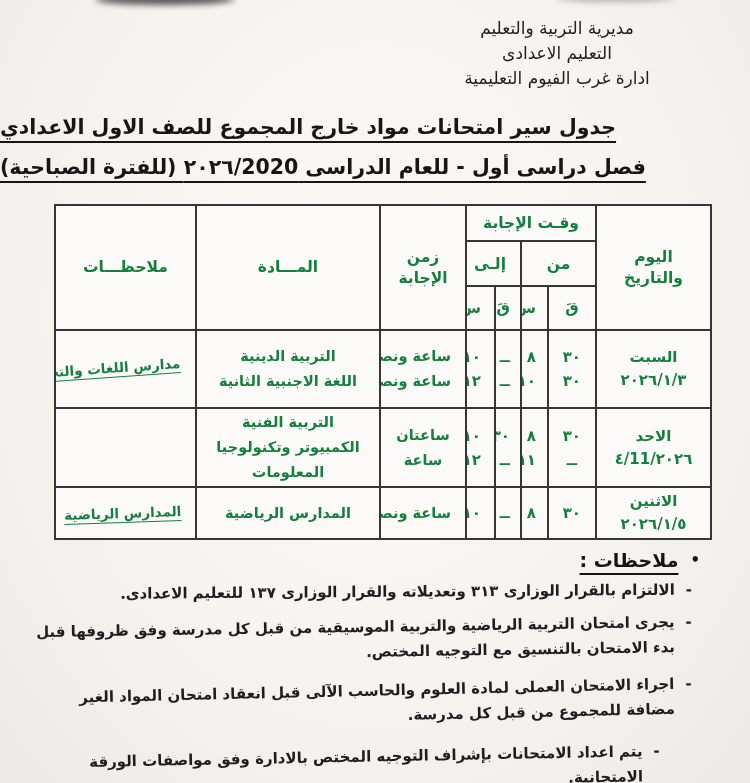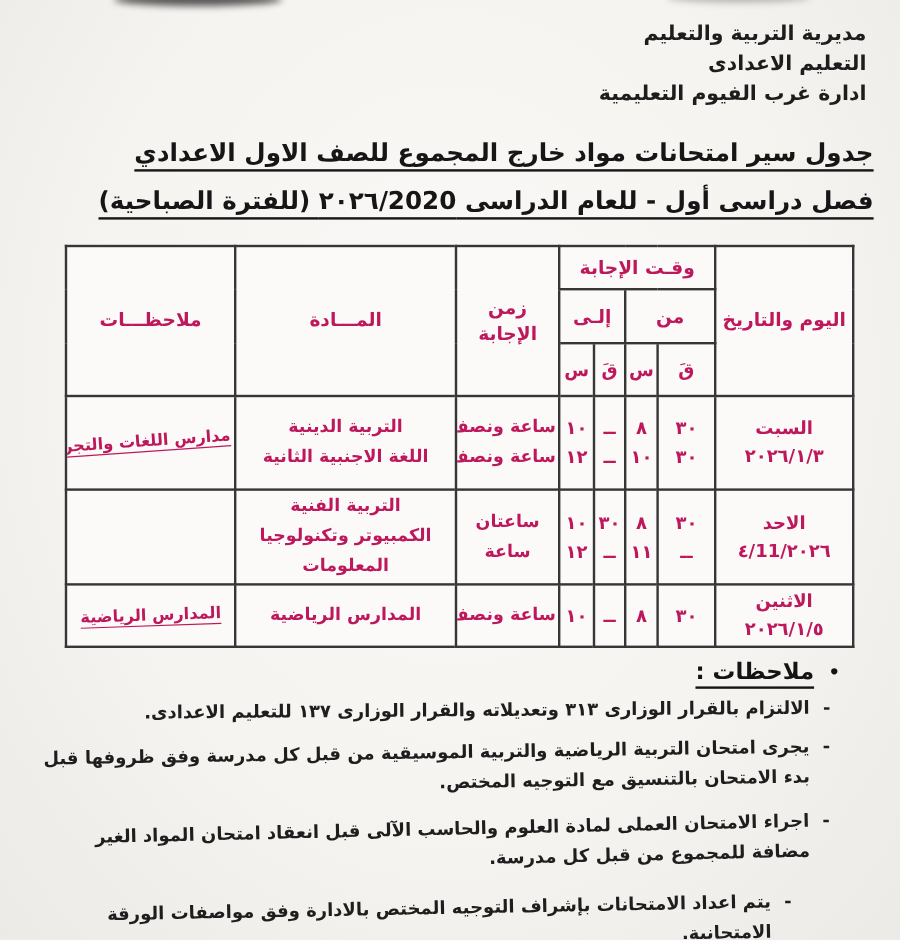--- a/index.html
+++ b/index.html
@@ -17,30 +17,31 @@
       radial-gradient(ellipse at 50% 40%, #faf9f7 0%, #f6f4f1 55%, #eceae6 100%);
   }
   .smudge{position:absolute;background:#3c3c3c;border-radius:50%;filter:blur(3px);}
   .smudge.s1{top:-6px;left:95px;width:140px;height:11px;opacity:.85;}
   .smudge.s2{top:-7px;left:555px;width:120px;height:9px;opacity:.35;}
 
   
   .letterhead{
     width:330px;
     margin:16px 28px 0 auto;
+    text-align:center;
     font-size:17px;
-    font-weight:700;
+    font-weight:400;
     line-height:25px;
     color:#1d1d1d;
   }
 
   
   .doc-title{
     margin:16px 22px 0 0;
-    text-align:right;
+    text-align:left;
     font-size:20.5px;
     font-weight:700;
     line-height:40px;
     color:#161616;
   }
   .doc-title .tline span{
     text-decoration:underline;
     text-decoration-thickness:2px;
     text-underline-offset:7px;
   }
@@ -48,25 +49,25 @@
   
   table.schedule{
     border-collapse:collapse;
     table-layout:fixed;
     width:656px;
     margin:17px 38px 0 0;
     background:#fbfaf8;
   }
   table.schedule td,table.schedule th{
     border:2.2px solid #363636;
-    padding:1px 2px;
+    padding:1px 14px;
     text-align:center;
     vertical-align:middle;
     font-weight:700;
-    color:#be185d;
+    color:#15803d;
     overflow:hidden;
   }
   th.h-main{font-size:15.5px;line-height:21px;}
   th.h-sub{font-size:15.5px;}
   th.h-sq{font-size:15px;font-weight:700;}
   col.c-day{width:115px;}
   col.c-fq{width:48px;}
   col.c-fs{width:27px;}
   col.c-tq{width:26px;}
   col.c-ts{width:29px;}

